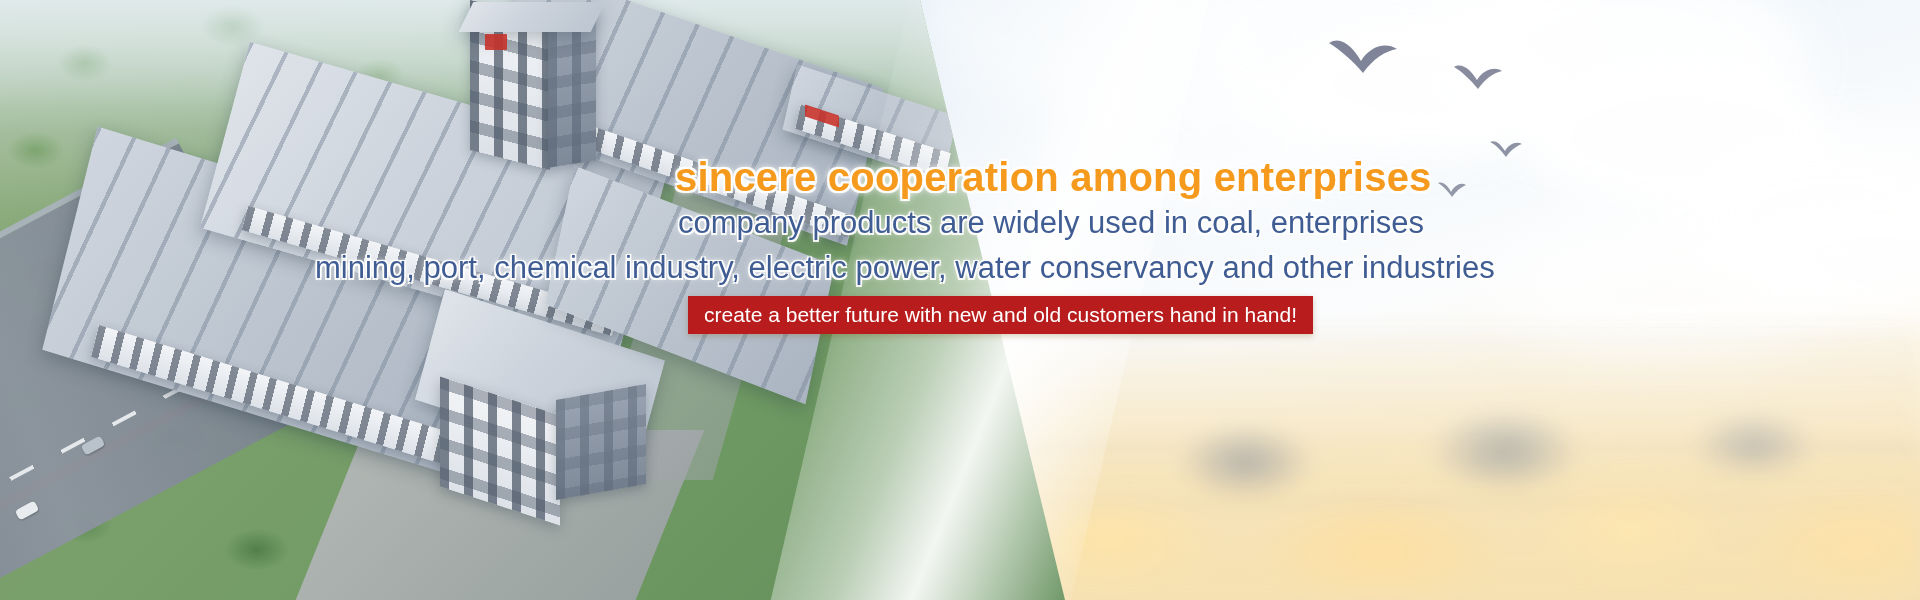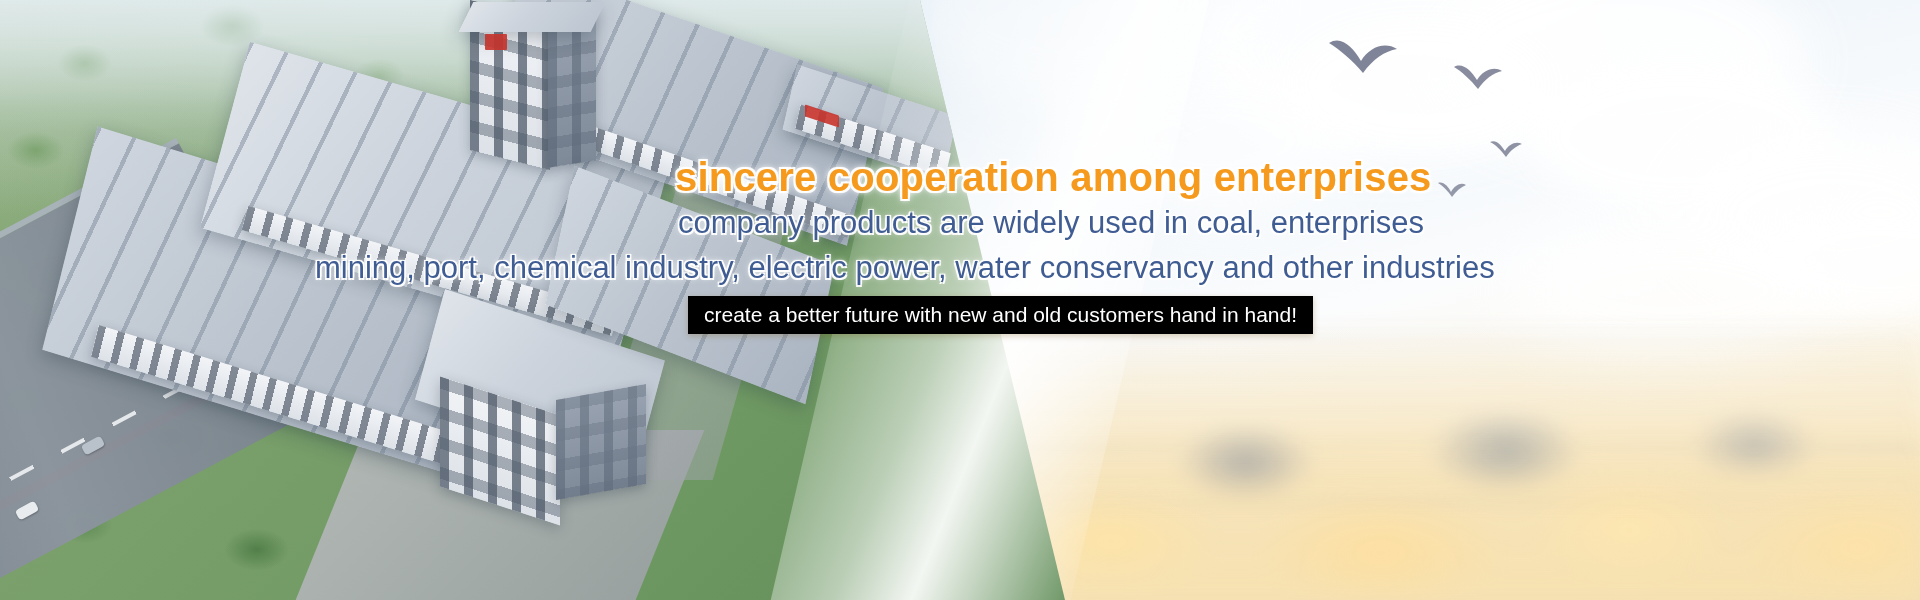--- a/index.html
+++ b/index.html
@@ -188,21 +188,21 @@
   }
   .sub2{
     position:absolute; left:315px; top:250px;
     font-size:31px; color:#3f5c93; white-space:nowrap;
     text-shadow:0 0 3px #fff,0 0 3px #fff,0 0 7px #fff,
       1.5px 1.5px 0 rgba(255,255,255,.95),-1.5px -1.5px 0 rgba(255,255,255,.95),
       1.5px -1.5px 0 rgba(255,255,255,.95),-1.5px 1.5px 0 rgba(255,255,255,.95);
   }
   .cta{
     position:absolute; left:688px; top:296px;
-    background:#000000;
+    background:#b91c1c;
     color:#ffffff;
     font-size:21px;
     padding:8px 16px 9px 16px;
     white-space:nowrap;
     line-height:1;
     box-shadow:0 2px 6px rgba(120,80,10,.28);
   }
 </style>
 </head>
 <body>

